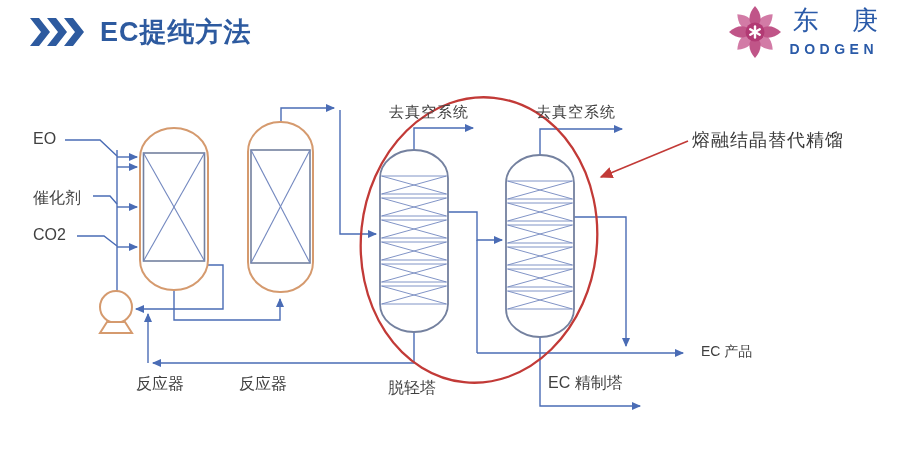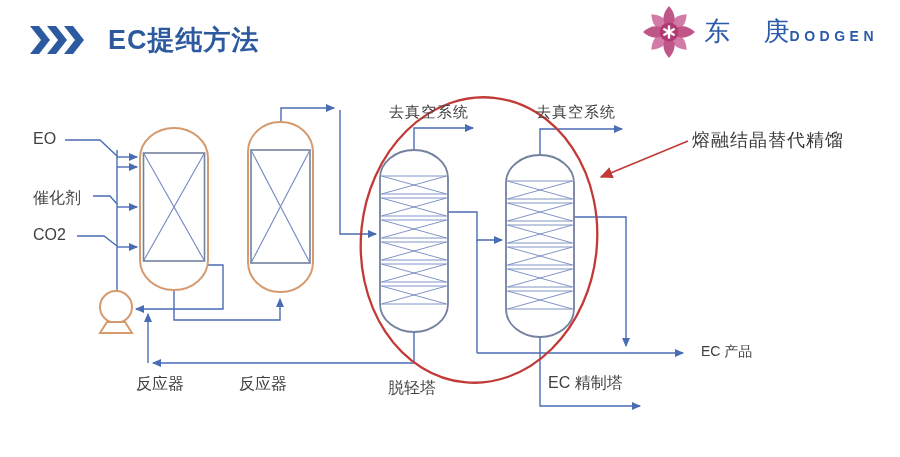--- a/index.html
+++ b/index.html
@@ -3,23 +3,23 @@
 <meta charset="utf-8">
 <style>
   html,body{margin:0;padding:0;background:#ffffff;}
   .slide{
     position:relative;width:900px;height:457px;background:#fff;overflow:hidden;
     font-family:"Liberation Sans","DejaVu Sans",sans-serif;
     border-right:1px solid #e3e3e3;border-bottom:1px solid #dcdcdc;
   }
   .diagram-svg{position:absolute;left:0;top:0;width:900px;height:457px;}
   .title-wrap{position:absolute;left:30px;top:14px;display:flex;align-items:center;gap:14px;}
-  .page-title{margin:8px;font-size:27px;font-weight:bold;color:var(--accent-blue);letter-spacing:1px;}
+  .page-title{margin:0;font-size:27px;font-weight:bold;color:var(--accent-blue);letter-spacing:1px;}
   .logo{position:absolute;right:22px;top:5px;display:flex;align-items:center;gap:8px;}
-  .logo-text{display:flex;flex-direction:row;align-items:center;line-height:1.05;}
+  .logo-text{display:flex;flex-direction:column;align-items:flex-end;line-height:1.05;}
   .logo-cn{font-size:26px;color:var(--logo-blue);font-weight:500;word-spacing:26px;white-space:pre;}
   .logo-en{font-size:14px;font-weight:bold;color:var(--logo-blue);letter-spacing:4.5px;margin-top:8px;}
   .lbl{position:absolute;color:var(--label-dark);font-size:16px;white-space:nowrap;}
   .lbl-sm{font-size:15px;letter-spacing:1px;font-family:Liberation Serif, serif;}
   .lbl-prod{font-size:14px;text-align:right;}
   .lbl-annot{font-size:18px;font-weight:500;letter-spacing:1px;color:#3b3b3b;}
 </style>
 </head>
 <body>
 

